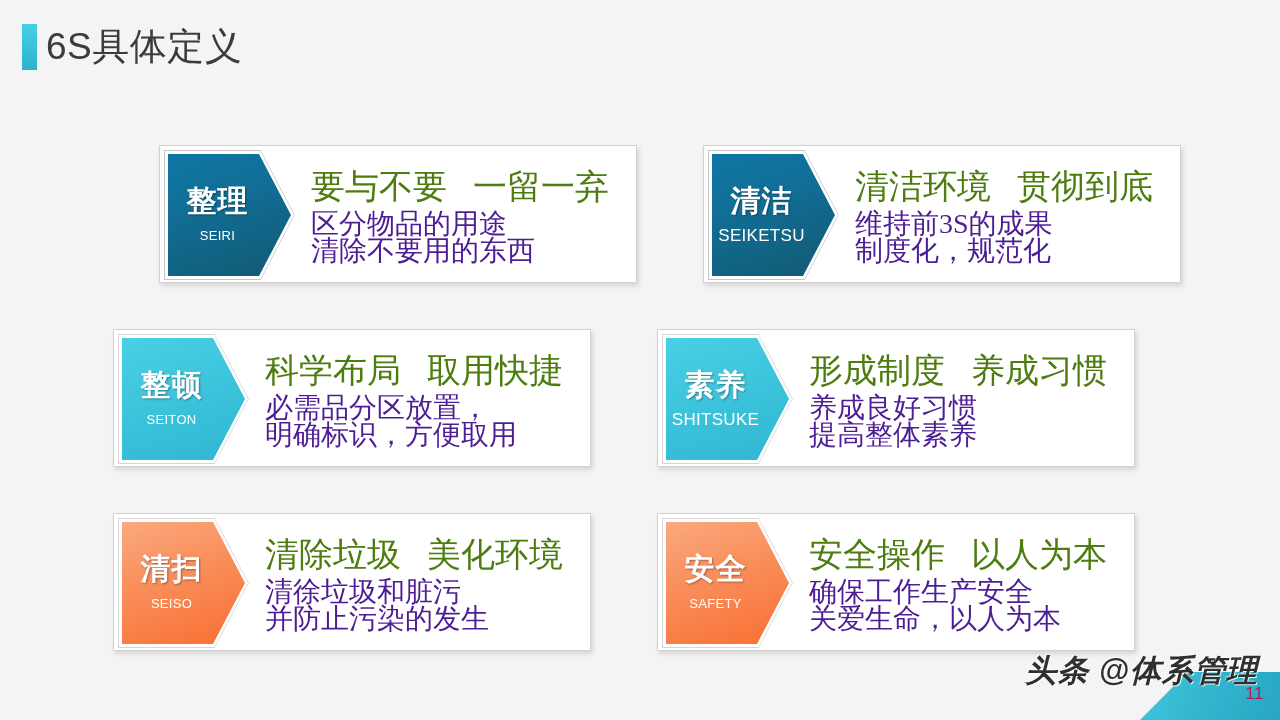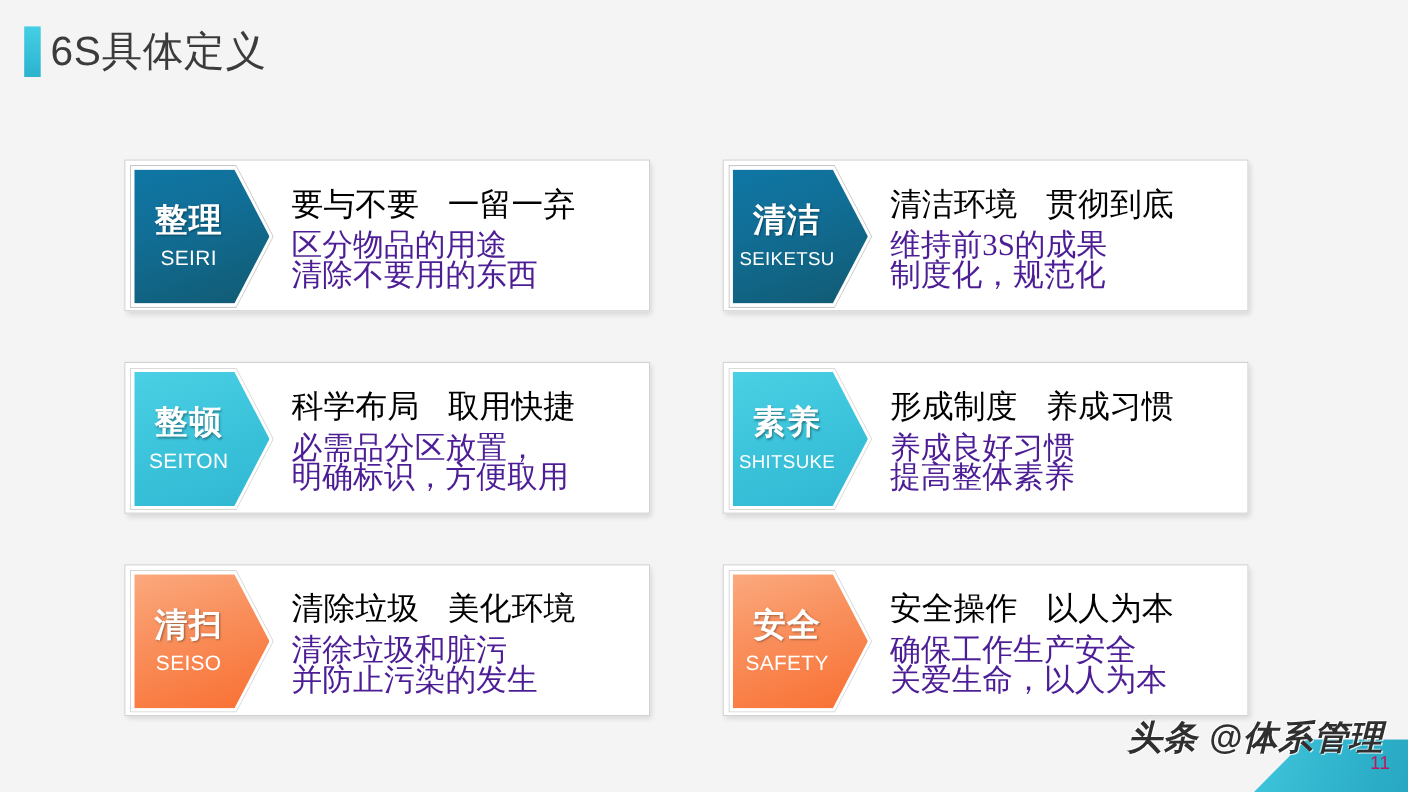--- a/index.html
+++ b/index.html
@@ -55,21 +55,21 @@
     position: absolute;
     width: 478px;
     height: 138px;
     background: #ffffff;
     border: 1px solid #d2d2d2;
     box-shadow: 2px 3px 5px rgba(0,0,0,0.13);
     box-sizing: border-box;
   }
   .card.col-0 { left: 0; }
   .card.col-1 { left: 544px; }
-  .card.row-0 { top: 0; }
+  .card.row-0 { top: 0; margin-left: 46px; }
   .card.row-1 { top: 184px; }
   .card.row-2 { top: 368px; padding-left: 44px; }
 
   
   .badge {
     position: absolute;
     left: 4px;
     top: 4px;
     width: 131px;
     height: 130px;
@@ -126,44 +126,44 @@
   }
   .badge-cn {
     font-size: 30px;
     font-weight: bold;
     line-height: 40px;
     letter-spacing: 1px;
     text-shadow: 1px 1px 2px rgba(0,0,0,0.35);
     white-space: nowrap;
   }
   .badge-en {
-    font-size: 19px;
+    font-size: 13px;
     line-height: 26px;
     margin-top: 2px;
     letter-spacing: 0.3px;
     white-space: nowrap;
   }
   .badge-en.long { font-size: 17px; }
 
   
   .card-body {
     position: absolute;
     left: 145px;
     top: 0;
     right: 8px;
     height: 138px;
     display: flex;
     flex-direction: column;
     justify-content: center;
     padding-left: 6px;
   }
   .card-heading {
-    font-size: 29px;
+    font-size: 34px;
     line-height: 40px;
-    color: #000000;
+    color: #4d7c0f;
     white-space: nowrap;
     margin-bottom: 4px;
   }
   .card-heading .gap { display: inline-block; width: 26px; }
   .card-desc {
     font-size: 28px;
     line-height: 27px;
     color: #4c1d95;
     white-space: nowrap;
     font-family: Liberation Serif, serif;

